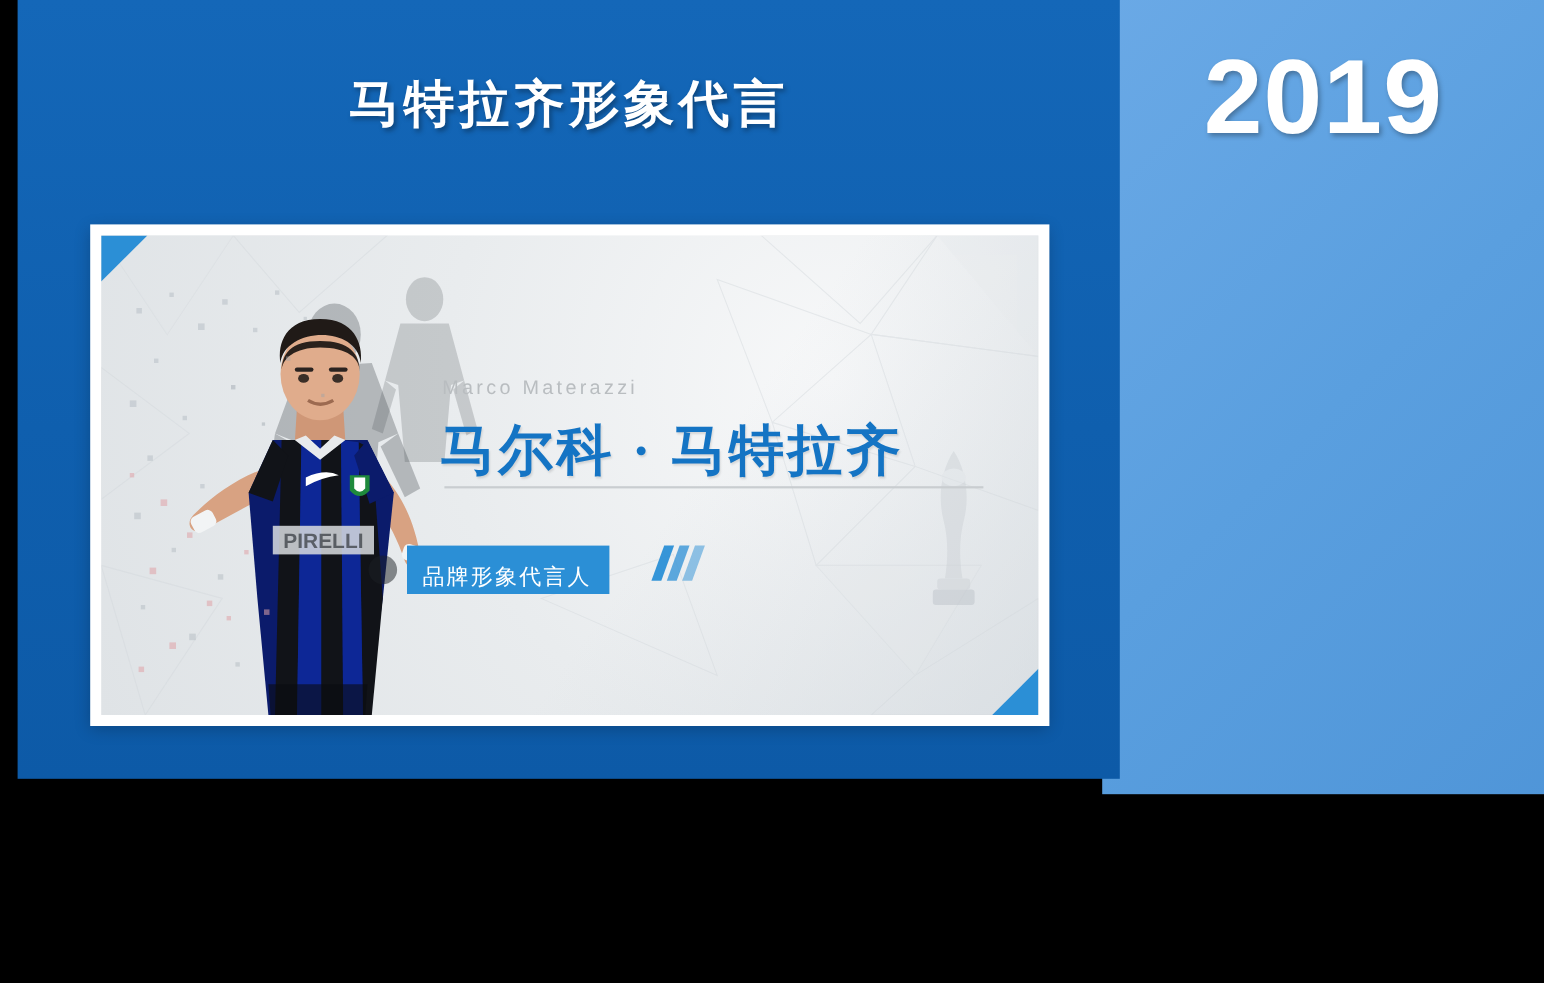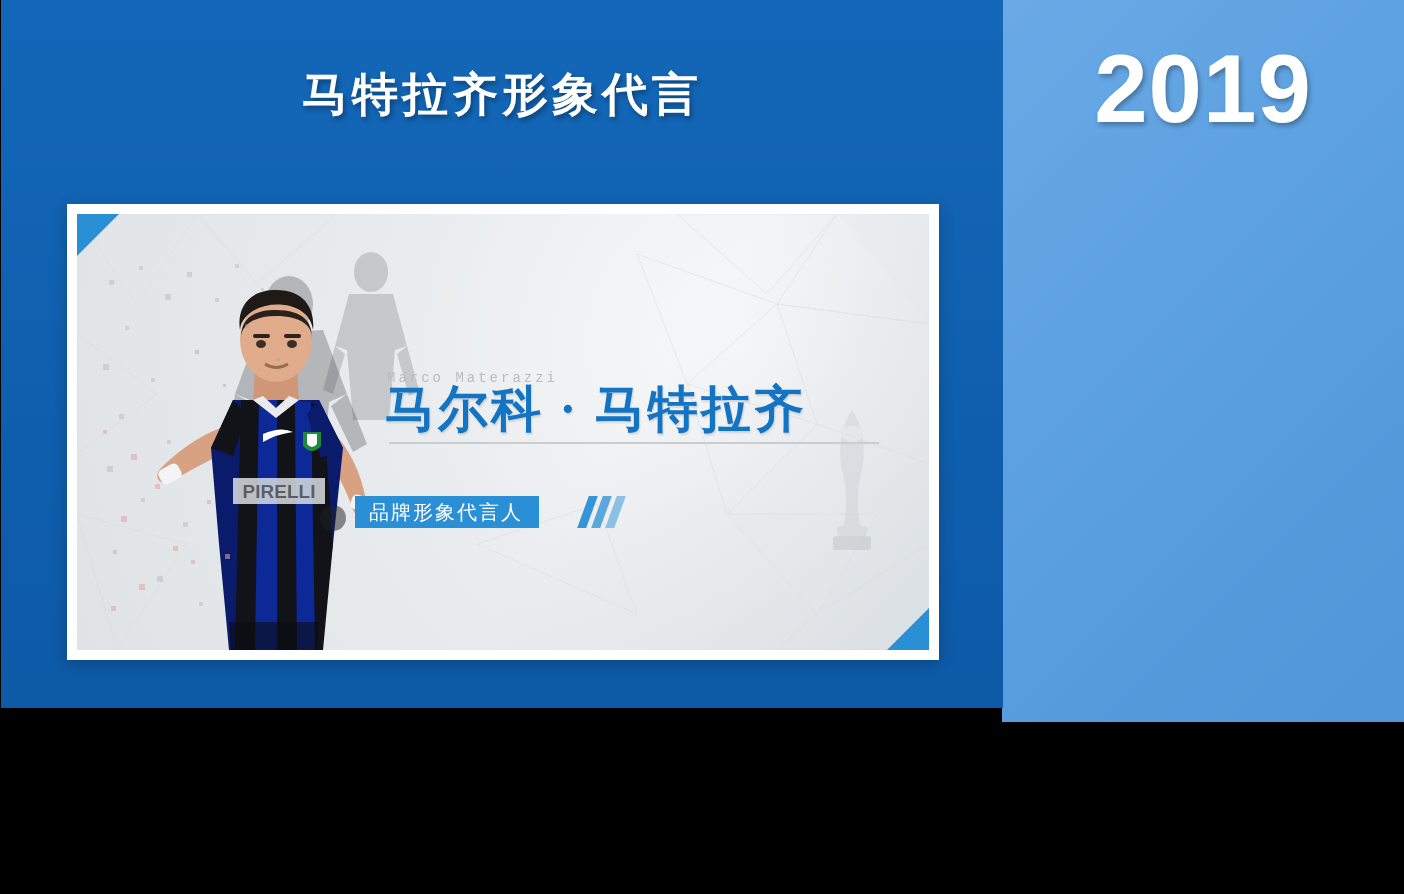--- a/index.html
+++ b/index.html
@@ -18,21 +18,21 @@
     position: relative;
     width: 1404px;
     height: 894px;
     background: #000000;
     overflow: hidden;
   }
 
   
   #main-panel {
     position: absolute;
-    left: 1px;
+    left: 16px;
     top: 0;
     width: 1002px;
     height: 708px;
     background: #1164b4;
     background: linear-gradient(180deg, #1467b8 0%, #0f5fae 55%, #0d5aa7 100%);
   }
 
   
   #year-panel {
     position: absolute;
@@ -114,25 +114,24 @@
     width: 0; height: 0;
     border-right: 42px solid #2b8fd6;
     border-top: 42px solid transparent;
   }
 
   
   #latin-name {
     position: absolute;
     left: 310px;
     top: 128px;
-    font-size: 14px;
+    font-size: 18px;
     letter-spacing: 3px;
     color: #b9bdc0;
-    font-family: Liberation Mono, monospace;
-    margin-top: 28px;
+    font-family: Liberation Sans, sans-serif;
   }
   #cn-name {
     position: absolute;
     left: 308px;
     top: 162px;
     font-size: 50px;
     font-weight: bold;
     color: #1474c4;
     letter-spacing: 3px;
     font-family: Liberation Serif, serif;
@@ -156,21 +155,21 @@
     letter-spacing: 2px;
     font-family: "DejaVu Sans", sans-serif;
     white-space: nowrap;
   }
   #badge {
     position: absolute;
     left: 278px;
     top: 282px;
     height: 32px;
     line-height: 32px;
-    padding: 0 16px 0 14px;
+    padding: 12px 16px 0 14px;
     background: #2b8fd6;
     color: #ffffff;
     font-size: 20px;
     letter-spacing: 2px;
     font-family: "DejaVu Sans", sans-serif;
     white-space: nowrap;
   }
   .badge-slash {
     position: absolute;
     top: 282px;

